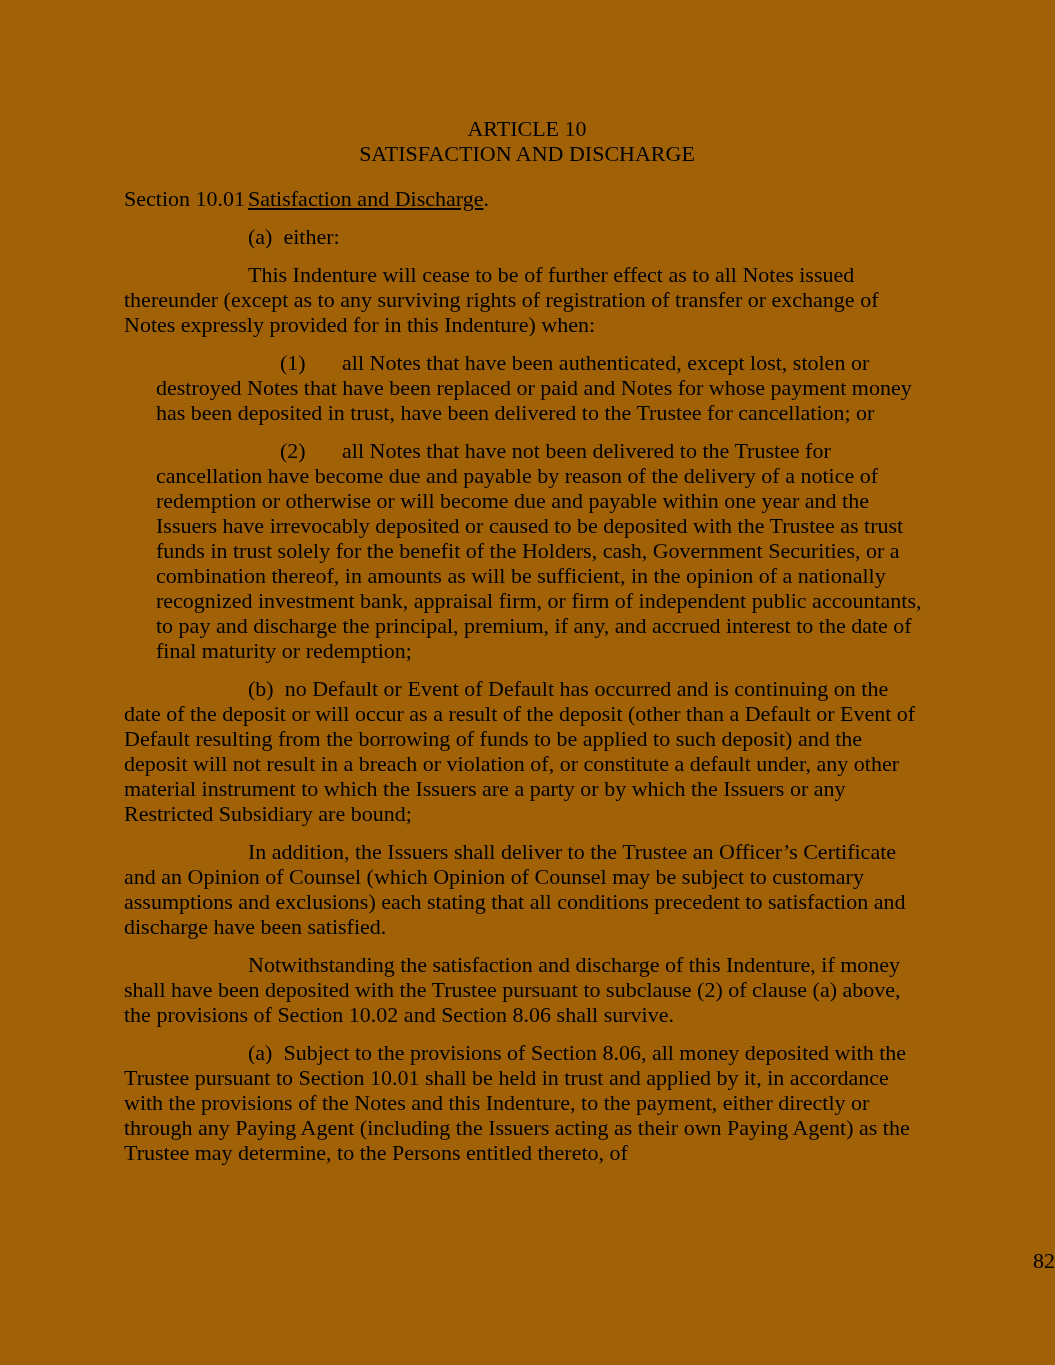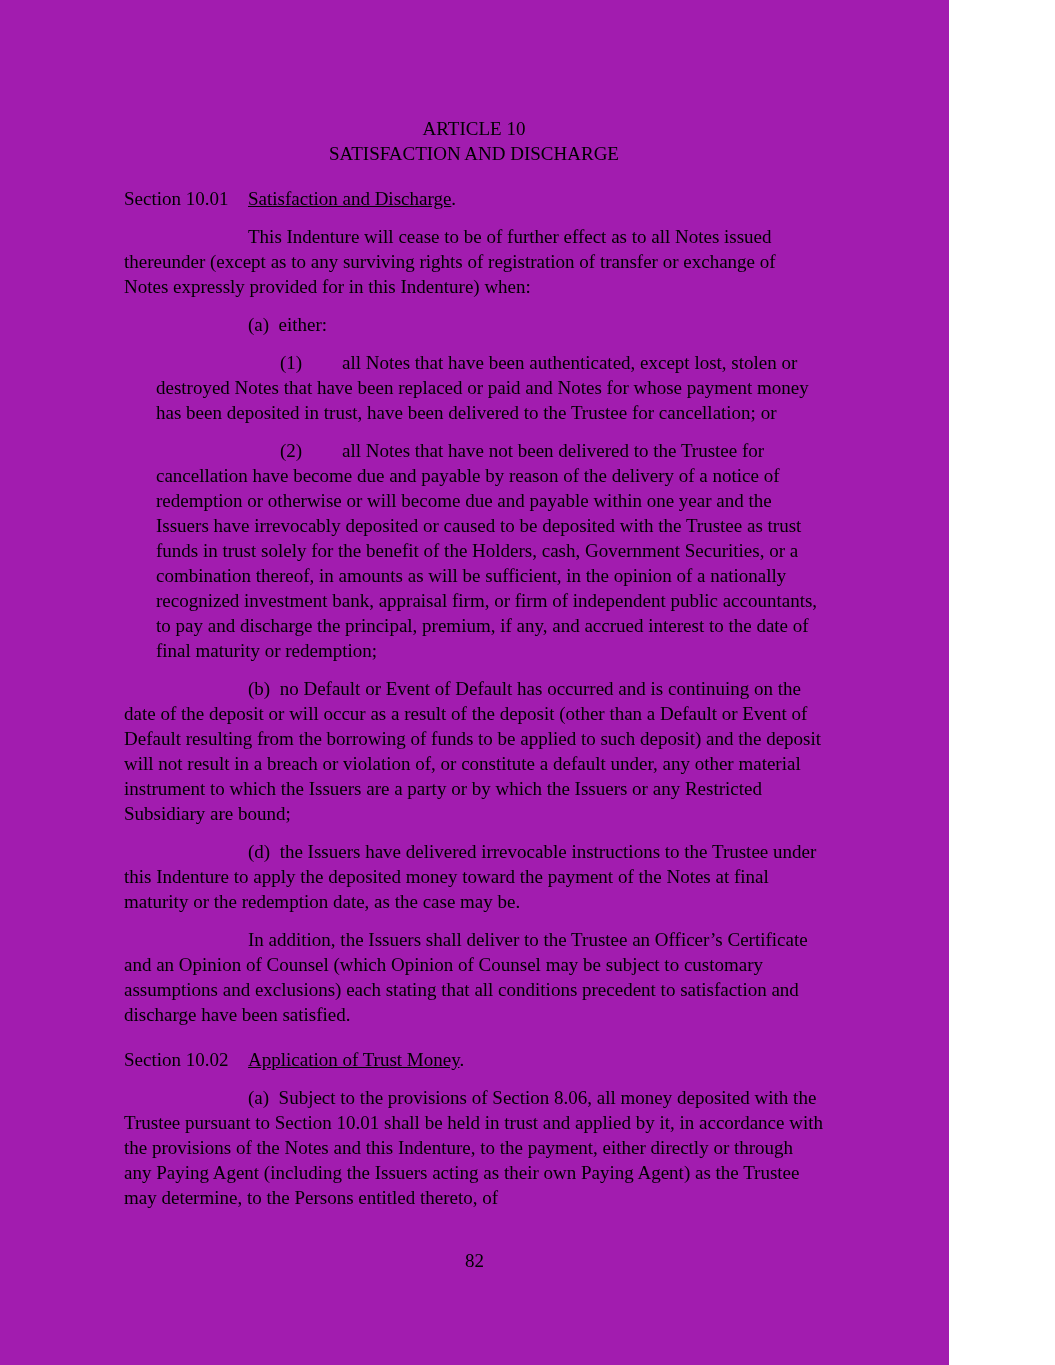--- a/index.html
+++ b/index.html
@@ -1,71 +1,70 @@
 <!DOCTYPE html>
 <html><head>
 <meta charset="utf-8">
 <style>
   html, body { margin: 0; padding: 0; background: #ffffff; }
   .page {
     position: relative;
-    width: 949px;
+    width: 1055px;
     height: 1365px;
     box-sizing: border-box;
     padding: 116px 125px 0 124px;
-    background: #a21caf;
+    background: #a16207;
     color: #000000;
     font-family: "Liberation Serif", "DejaVu Serif", serif;
-    font-size: 19px;
+    font-size: 22px;
     line-height: 25px;
     overflow: hidden;
   }
   .center { text-align: center; }
   .title-line { line-height: 25px; }
   p { margin: 13px 0 0 0; white-space: pre-wrap; }
   .sechead { margin-top: 20px; }
   .indent { text-indent: 124px; }
   .label { display: inline-block; width: 124px; text-indent: 0; font-family: Liberation Serif, serif; }
   .u { text-decoration: underline; }
   .numblock { margin-left: 32px; text-indent: 124px; }
   .nummark { display: inline-block; width: 62px; text-indent: 0; }
   .pagenum {
     position: absolute;
     left: 0; right: 0;
     top: 1248px;
-    text-align: center;
+    text-align: right;
   }
 </style>
 </head>
 <body>
 
 <div class="page">
 
   <div class="center">
       <div class="title-line">ARTICLE 10</div>
       <div class="title-line">SATISFACTION AND DISCHARGE</div>
     </div>
 
   <p class="sechead"><span class="label">Section 10.01</span><span class="u">Satisfaction and Discharge</span><span>.</span></p>
 
+  <p class="indent">(a)  either:</p>
+
   <p class="indent">This Indenture will cease to be of further effect as to all Notes issued thereunder (except as to any surviving rights of registration of transfer or exchange of Notes expressly provided for in this Indenture) when:</p>
-
-  <p class="indent">(a)  either:</p>
 
   <p class="numblock"><span class="nummark">(1)</span><span>all Notes that have been authenticated, except lost, stolen or destroyed Notes that have been replaced or paid and Notes for whose payment money has been deposited in trust, have been delivered to the Trustee for cancellation; or</span></p>
 
   <p class="numblock"><span class="nummark">(2)</span><span>all Notes that have not been delivered to the Trustee for cancellation have become due and payable by reason of the delivery of a notice of redemption or otherwise or will become due and payable within one year and the Issuers have irrevocably deposited or caused to be deposited with the Trustee as trust funds in trust solely for the benefit of the Holders, cash, Government Securities, or a combination thereof, in amounts as will be sufficient, in the opinion of a nationally recognized investment bank, appraisal firm, or firm of independent public accountants, to pay and discharge the principal, premium, if any, and accrued interest to the date of final maturity or redemption;</span></p>
 
   <p class="indent">(b)  no Default or Event of Default has occurred and is continuing on the date of the deposit or will occur as a result of the deposit (other than a Default or Event of Default resulting from the borrowing of funds to be applied to such deposit) and the deposit will not result in a breach or violation of, or constitute a default under, any other material instrument to which the Issuers are a party or by which the Issuers or any Restricted Subsidiary are bound;</p>
 
 
-  <p class="indent">(d)  the Issuers have delivered irrevocable instructions to the Trustee under this Indenture to apply the deposited money toward the payment of the Notes at final maturity or the redemption date, as the case may be.</p>
 
   <p class="indent">In addition, the Issuers shall deliver to the Trustee an Officer’s Certificate and an Opinion of Counsel (which Opinion of Counsel may be subject to customary assumptions and exclusions) each stating that all conditions precedent to satisfaction and discharge have been satisfied.</p>
 
+  <p class="indent">Notwithstanding the satisfaction and discharge of this Indenture, if money shall have been deposited with the Trustee pursuant to subclause (2) of clause (a) above, the provisions of Section 10.02 and Section 8.06 shall survive.</p>
 
-  <p class="sechead"><span class="label">Section 10.02</span><span class="u">Application of Trust Money</span><span>.</span></p>
 
   <p class="indent">(a)  Subject to the provisions of Section 8.06, all money deposited with the Trustee pursuant to Section 10.01 shall be held in trust and applied by it, in accordance with the provisions of the Notes and this Indenture, to the payment, either directly or through any Paying Agent (including the Issuers acting as their own Paying Agent) as the Trustee may determine, to the Persons entitled thereto, of</p>
 
   <div class="pagenum">82</div>
 
 </div>
 
 </body></html>

